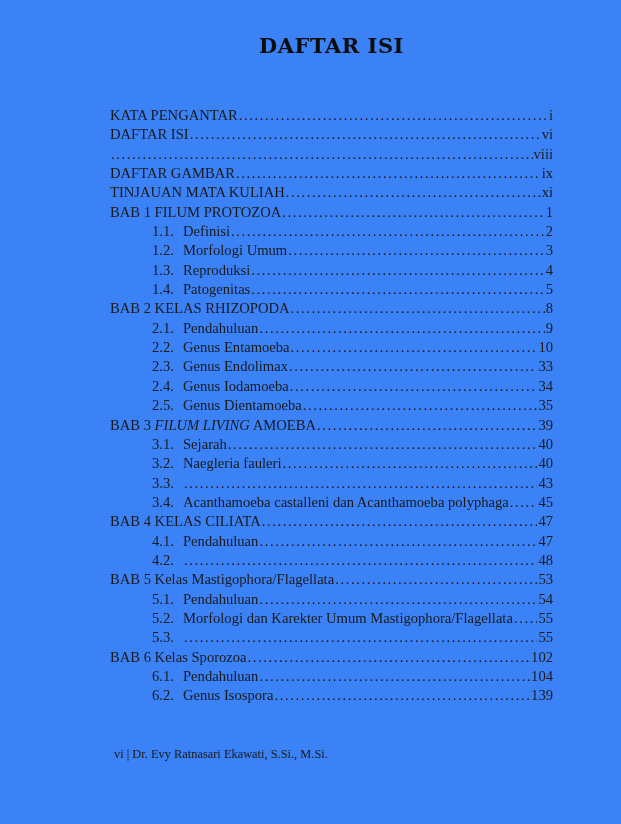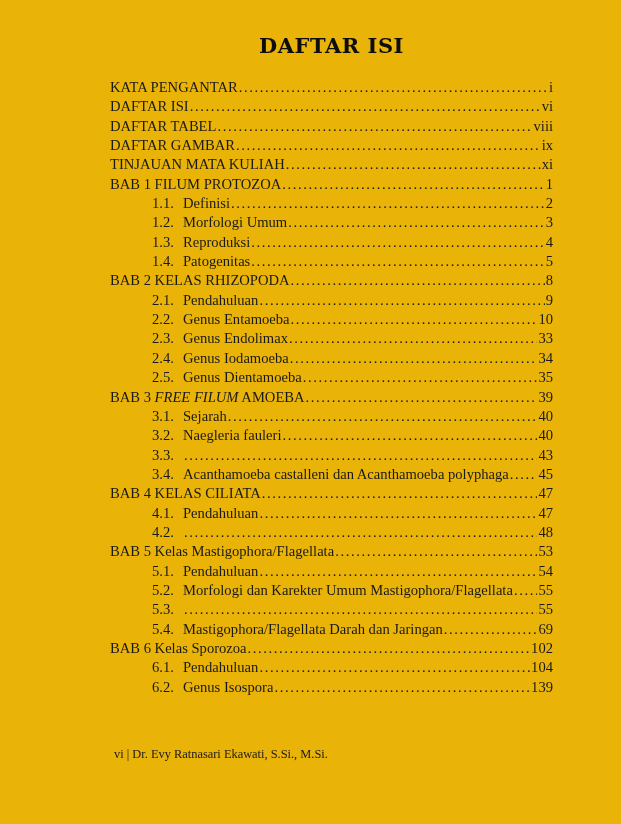--- a/index.html
+++ b/index.html
@@ -1,40 +1,40 @@
 <!DOCTYPE html>
 <html><head>
 <meta charset="utf-8">
 <style>
   html, body { margin: 0; padding: 0; background: #ffffff; }
   .page {
     position: relative;
     width: 621px;
     height: 824px;
-    background: #eab308;
+    background: #3b82f6;
     overflow: hidden;
     font-family: "Liberation Serif", serif;
     color: #1a1a1a;
   }
   .doc-title {
     position: absolute;
     top: 33px;
     left: 110px;
     width: 443px;
     text-align: center;
     font-family: "DejaVu Serif", serif;
     font-weight: bold;
     font-size: 21px;
     letter-spacing: 0.5px;
     color: #0d0d0d;
     white-space: nowrap;
   }
   .toc {
     position: absolute;
-    top: 78px;
+    top: 106px;
     left: 110px;
     width: 443px;
   }
   .toc-row {
     display: flex;
     align-items: baseline;
     line-height: 19.35px;
     font-size: 14.6px;
     white-space: nowrap;
   }
@@ -77,21 +77,20 @@
     <span class="toc-page">i</span>
   </div>
       <div class="toc-row top">
 
     <span class="toc-label"><span>DAFTAR ISI</span></span>
     <span class="toc-leader"></span>
     <span class="toc-page">vi</span>
   </div>
       <div class="toc-row top">
 
-    <span class="toc-label"><span>DAFTAR TABEL</span></span>
     <span class="toc-leader"></span>
     <span class="toc-page">viii</span>
   </div>
       <div class="toc-row top">
 
     <span class="toc-label"><span>DAFTAR GAMBAR</span></span>
     <span class="toc-leader"></span>
     <span class="toc-page">ix</span>
   </div>
       <div class="toc-row top">
@@ -161,21 +160,21 @@
     <span class="toc-page">34</span>
   </div>
       <div class="toc-row sub">
     <span class="toc-number">2.5.</span>
     <span class="toc-label"><span>Genus Dientamoeba</span></span>
     <span class="toc-leader"></span>
     <span class="toc-page">35</span>
   </div>
       <div class="toc-row top">
 
-    <span class="toc-label"><span>BAB 3 </span><i>FREE FILUM</i><span> AMOEBA</span></span>
+    <span class="toc-label"><span>BAB 3 </span><i>FILUM LIVING</i><span> AMOEBA</span></span>
     <span class="toc-leader"></span>
     <span class="toc-page">39</span>
   </div>
       <div class="toc-row sub">
     <span class="toc-number">3.1.</span>
     <span class="toc-label"><span>Sejarah</span></span>
     <span class="toc-leader"></span>
     <span class="toc-page">40</span>
   </div>
       <div class="toc-row sub">
@@ -227,26 +226,20 @@
       <div class="toc-row sub">
     <span class="toc-number">5.2.</span>
     <span class="toc-label"><span>Morfologi dan Karekter Umum Mastigophora/Flagellata</span></span>
     <span class="toc-leader"></span>
     <span class="toc-page">55</span>
   </div>
       <div class="toc-row sub">
     <span class="toc-number">5.3.</span>
     <span class="toc-leader"></span>
     <span class="toc-page">55</span>
-  </div>
-      <div class="toc-row sub">
-    <span class="toc-number">5.4.</span>
-    <span class="toc-label"><span>Mastigophora/Flagellata Darah dan Jaringan</span></span>
-    <span class="toc-leader"></span>
-    <span class="toc-page">69</span>
   </div>
       <div class="toc-row top">
 
     <span class="toc-label"><span>BAB 6 Kelas Sporozoa</span></span>
     <span class="toc-leader"></span>
     <span class="toc-page">102</span>
   </div>
       <div class="toc-row sub">
     <span class="toc-number">6.1.</span>
     <span class="toc-label"><span>Pendahuluan</span></span>

